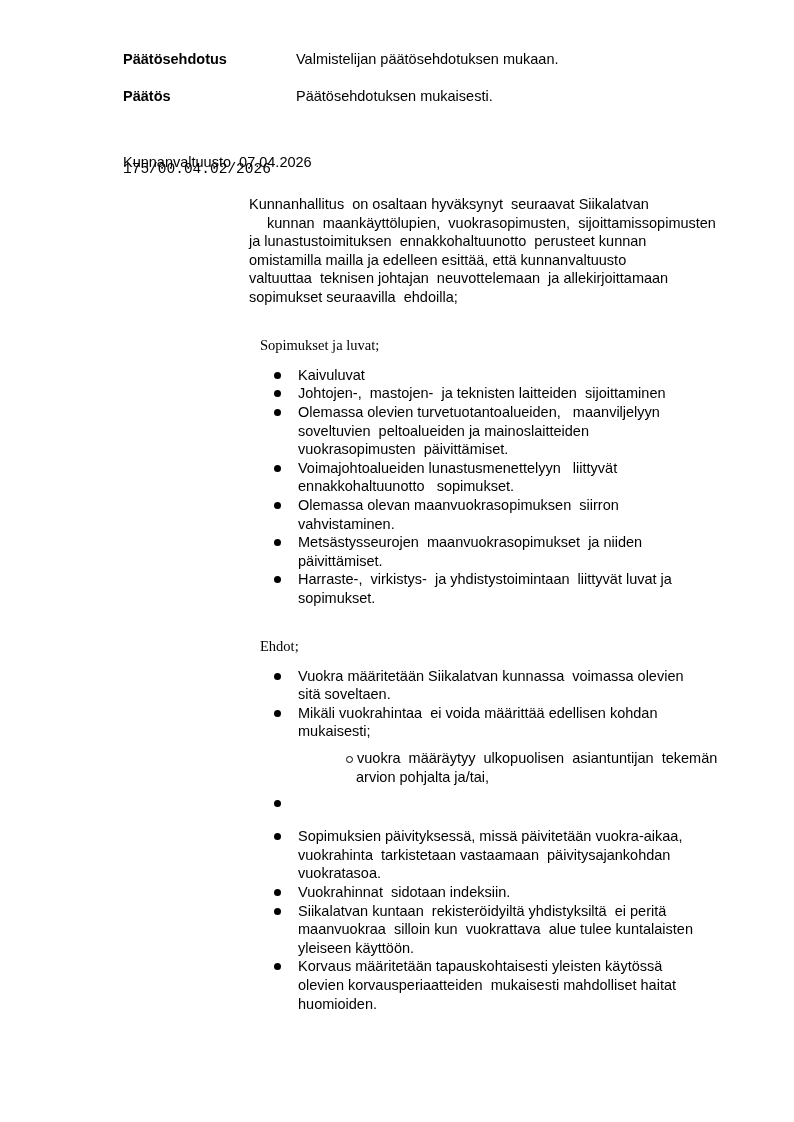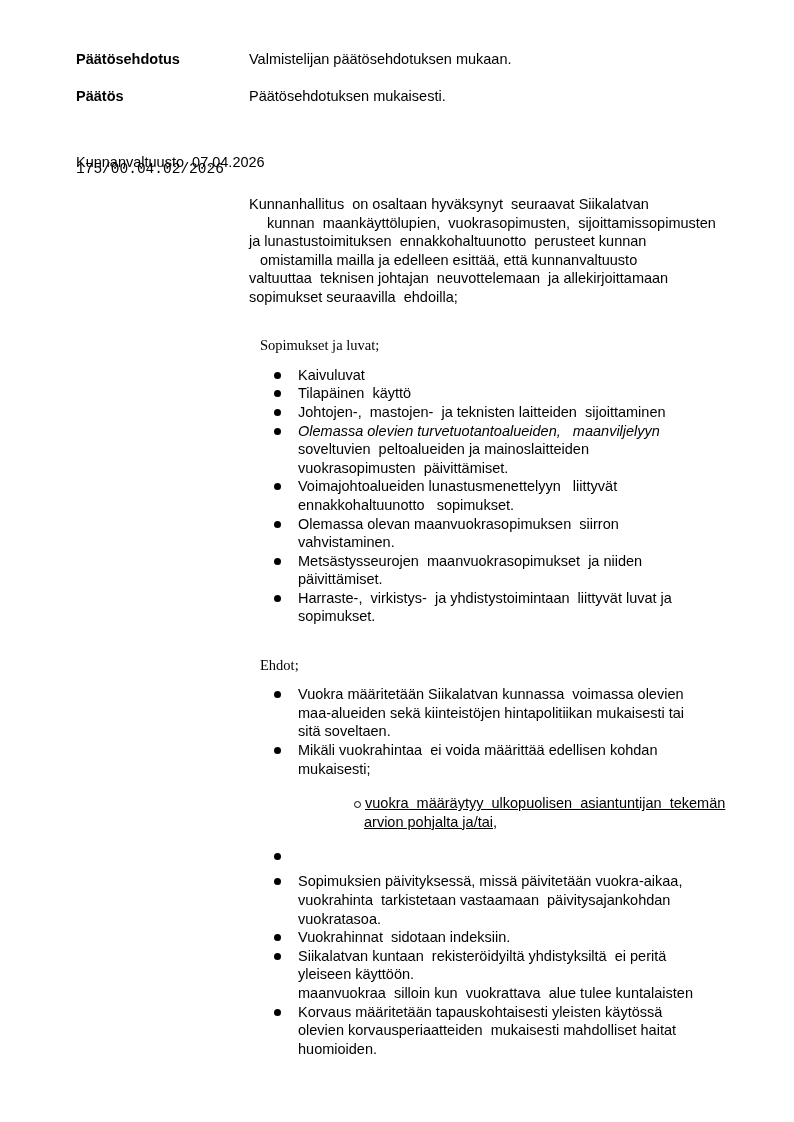--- a/index.html
+++ b/index.html
@@ -1,32 +1,32 @@
 <!DOCTYPE html>
 <html><head>
 <meta charset="utf-8">
 <style>
   html, body { margin: 0; padding: 0; background: #ffffff; }
   body {
     width: 794px; height: 1122px; position: relative; overflow: hidden;
     font-family: "Liberation Sans", sans-serif; font-size: 14.5px; color: #000;
   }
-  .abs { position: absolute; }
+  .abs { position: absolute; margin-left: 47px; }
   .label { font-weight: bold; left: 76px; }
   .val { left: 249px; }
   .line { line-height: 18.6px; white-space: nowrap; }
   .body-block { position: absolute; left: 249px; top: 195px; width: 490px; }
   .para { line-height: 18.6px; margin: 0; }
   .section-title { line-height: 18.6px; margin: 11px; font-family: Liberation Serif, serif; }
   ul.bul { list-style: none; margin: 0; padding: 0; }
   ul.bul > li { position: relative; padding-left: 49px; line-height: 18.6px; }
   ul.bul > li .dot {
     position: absolute; left: 25px; top: 6px; width: 7px; height: 7px; border-radius: 50%; background: #000;
   }
-  ul.sub { list-style: none; margin: 16px; padding: 0; text-decoration: underline; }
+  ul.sub { list-style: none; margin: 8px; padding: 0; }
   ul.sub > li { position: relative; padding-left: 99px; text-indent: -10px; line-height: 18.6px; margin-left: -49px; }
   ul.sub > li .ring {
     display: inline-block; width: 5px; height: 5px; border: 1px solid #000; border-radius: 50%;
     margin-right: 4px; vertical-align: 0px; text-indent: 0;
   }
   .gap { height: 18.6px; }
 </style>
 </head>
 <body>
 
@@ -36,42 +36,38 @@
 <div class="abs val line" style="top:87px;">Päätösehdotuksen mukaisesti.</div>
 
 <div class="abs line" style="left:76px; top:153px; white-space:pre;">Kunnanvaltuusto  07.04.2026</div>
 <div class="abs line" style="left:76px; top:160px;font-family:Liberation Mono, monospace;">175/00.04.02/2026</div>
 
 <div class="body-block">
   <div id="intro">
       <div class="para" style="white-space: pre;">Kunnanhallitus  on osaltaan hyväksynyt  seuraavat Siikalatvan</div>
       <div class="para" style="white-space: pre; margin-left: 18px;">kunnan  maankäyttölupien,  vuokrasopimusten,  sijoittamissopimusten</div>
       <div class="para" style="white-space: pre;">ja lunastustoimituksen  ennakkohaltuunotto  perusteet kunnan</div>
-      <div class="para" style="white-space: pre; margin-left: 11px;">omistamilla mailla ja edelleen esittää, että kunnanvaltuusto</div>
+      <div class="para" style="white-space: pre;">omistamilla mailla ja edelleen esittää, että kunnanvaltuusto</div>
       <div class="para" style="white-space: pre;">valtuuttaa  teknisen johtajan  neuvottelemaan  ja allekirjoittamaan</div>
       <div class="para" style="white-space: pre;">sopimukset seuraavilla  ehdoilla;</div>
     </div>
   <div class="gap"></div>
   <div class="section-title">Sopimukset ja luvat;</div>
   <ul class="bul" id="agreements-list">
       <li>
         <span class="dot"></span>
         <div style="white-space: pre;">Kaivuluvat</div>
       </li>
       <li>
         <span class="dot"></span>
-        <div style="white-space: pre;">Tilapäinen  käyttö</div>
-      </li>
-      <li>
-        <span class="dot"></span>
         <div style="white-space: pre;">Johtojen-,  mastojen-  ja teknisten laitteiden  sijoittaminen</div>
       </li>
       <li>
         <span class="dot"></span>
-        <div style="white-space: pre; font-style: italic;">Olemassa olevien turvetuotantoalueiden,   maanviljelyyn</div>
+        <div style="white-space: pre;">Olemassa olevien turvetuotantoalueiden,   maanviljelyyn</div>
         <div style="white-space: pre;">soveltuvien  peltoalueiden ja mainoslaitteiden</div>
         <div style="white-space: pre;">vuokrasopimusten  päivittämiset.</div>
       </li>
       <li>
         <span class="dot"></span>
         <div style="white-space: pre;">Voimajohtoalueiden lunastusmenettelyyn   liittyvät</div>
         <div style="white-space: pre;">ennakkohaltuunotto   sopimukset.</div>
       </li>
       <li>
         <span class="dot"></span>
@@ -88,21 +84,20 @@
         <div style="white-space: pre;">Harraste-,  virkistys-  ja yhdistystoimintaan  liittyvät luvat ja</div>
         <div style="white-space: pre;">sopimukset.</div>
       </li>
     </ul>
   <div class="gap"></div>
   <div class="section-title">Ehdot;</div>
   <ul class="bul" id="conditions-list">
       <li>
         <span class="dot"></span>
         <div style="white-space: pre;">Vuokra määritetään Siikalatvan kunnassa  voimassa olevien</div>
-        <div style="white-space: pre;">maa-alueiden sekä kiinteistöjen hintapolitiikan mukaisesti tai</div>
         <div style="white-space: pre;">sitä soveltaen.</div>
       </li>
       <li>
         <span class="dot"></span>
         <div style="white-space: pre;">Mikäli vuokrahintaa  ei voida määrittää edellisen kohdan</div>
         <div style="white-space: pre;">mukaisesti;</div>
         <ul class="sub">
           <li>
             <div style="white-space: pre;"><span class="ring"></span>vuokra  määräytyy  ulkopuolisen  asiantuntijan  tekemän</div>
             <div style="white-space: pre; text-indent: 0px; padding-left: 0px;">arvion pohjalta ja/tai,</div>
@@ -118,22 +113,22 @@
         <div style="white-space: pre;">vuokrahinta  tarkistetaan vastaamaan  päivitysajankohdan</div>
         <div style="white-space: pre;">vuokratasoa.</div>
       </li>
       <li>
         <span class="dot"></span>
         <div style="white-space: pre;">Vuokrahinnat  sidotaan indeksiin.</div>
       </li>
       <li>
         <span class="dot"></span>
         <div style="white-space: pre;">Siikalatvan kuntaan  rekisteröidyiltä yhdistyksiltä  ei peritä</div>
+        <div style="white-space: pre;">maanvuokraa  silloin kun  vuokrattava  alue tulee kuntalaisten</div>
         <div style="white-space: pre;">yleiseen käyttöön.</div>
-        <div style="white-space: pre;">maanvuokraa  silloin kun  vuokrattava  alue tulee kuntalaisten</div>
       </li>
       <li>
         <span class="dot"></span>
         <div style="white-space: pre;">Korvaus määritetään tapauskohtaisesti yleisten käytössä</div>
         <div style="white-space: pre;">olevien korvausperiaatteiden  mukaisesti mahdolliset haitat</div>
         <div style="white-space: pre;">huomioiden.</div>
       </li>
     </ul>
 </div>
 

